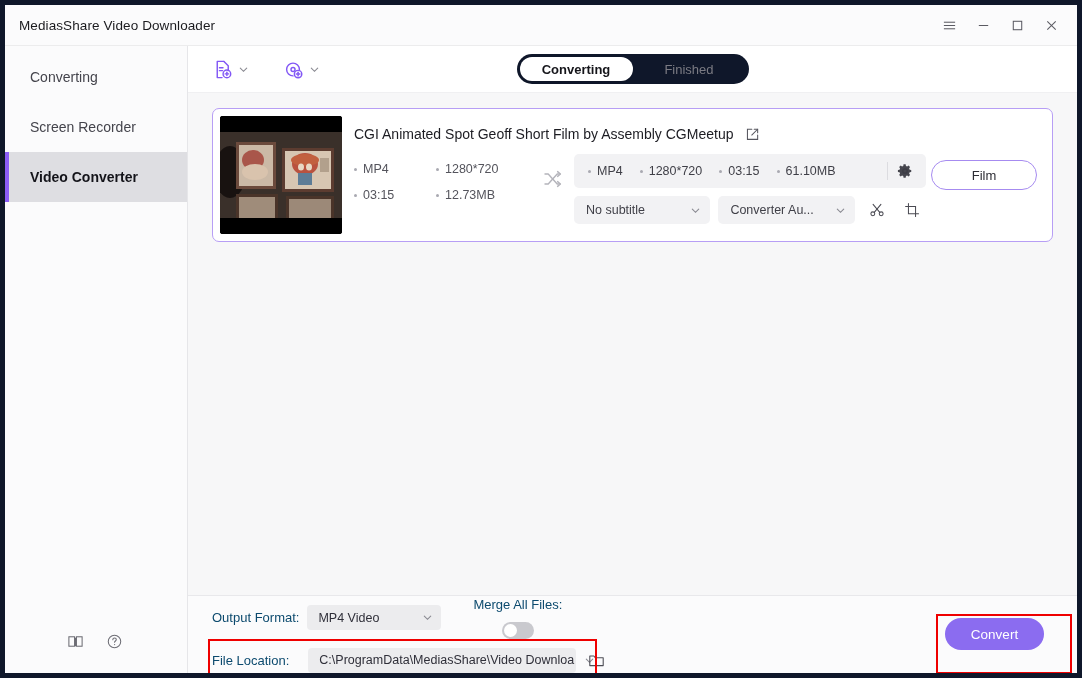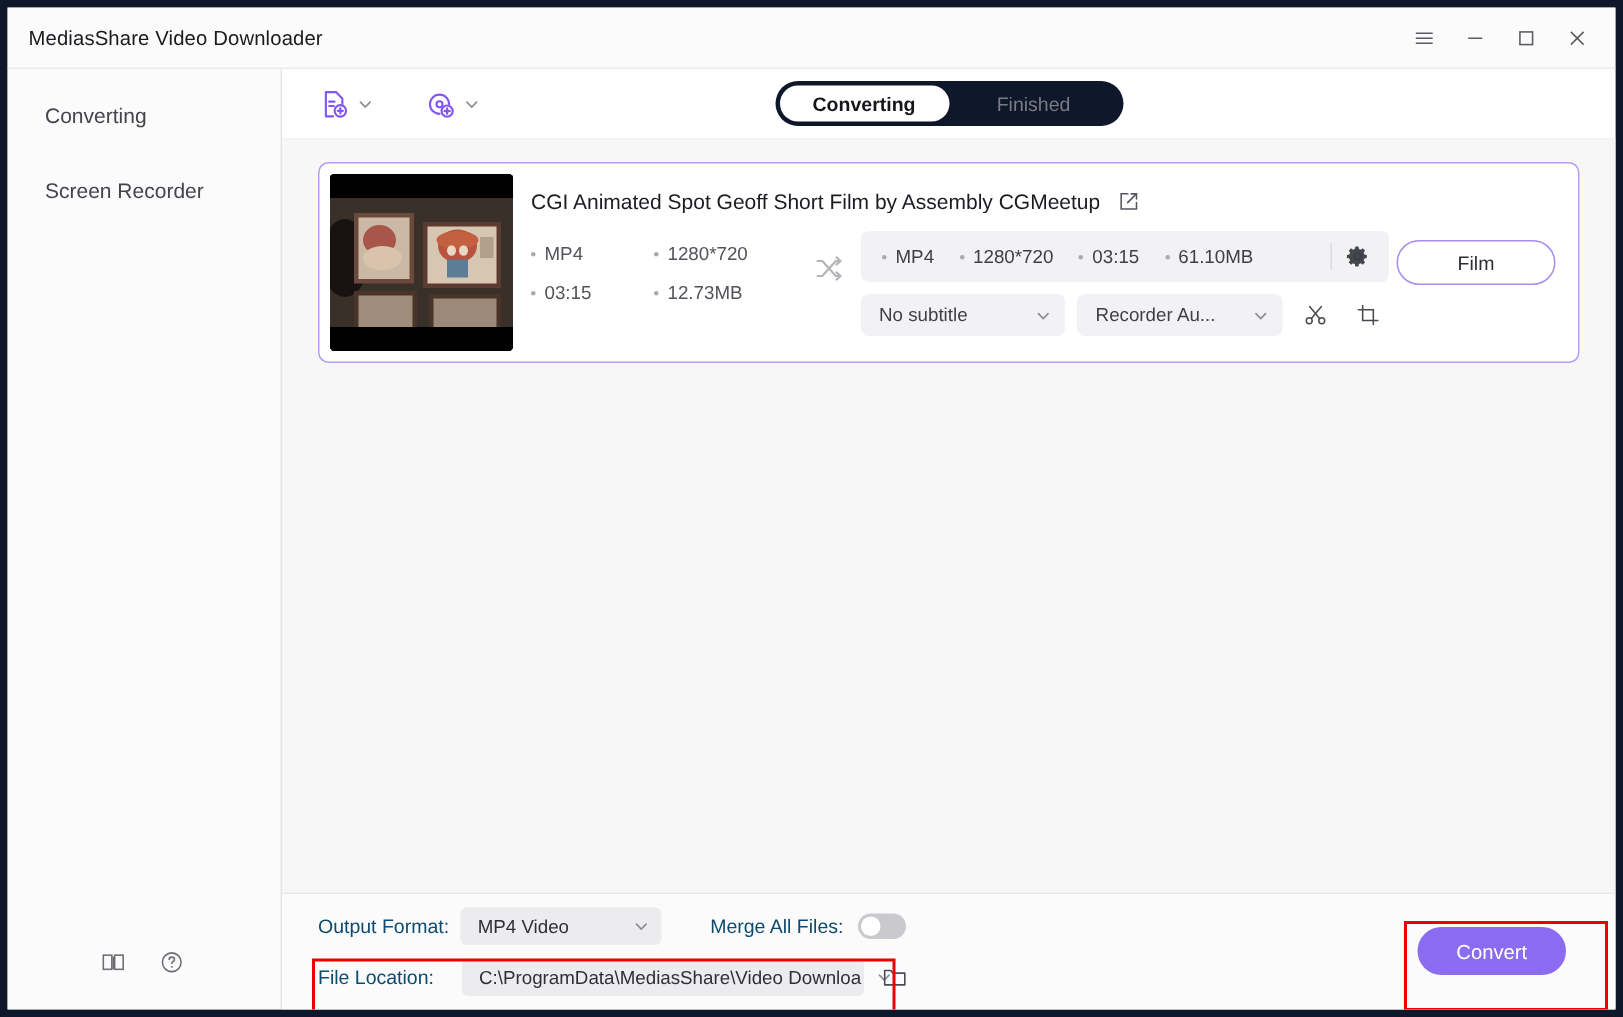--- a/index.html
+++ b/index.html
@@ -332,20 +332,21 @@
     color: #2f2f39;
     cursor: default;
     white-space: nowrap;
   }
   .bsel .chev { margin-left: auto; padding-left: 10px; }
   .fmt-sel { width: 134px; margin-left: 8px; }
   .loc-sel { width: 268px; margin-left: 19px; }
   .merge-wrap {
     display: flex; align-items: center; gap: 10px;
     margin-left: 32px;
+    flex-direction: column;
   }
   .toggle {
     width: 32px; height: 17px;
     border-radius: 9px;
     background: #c9c9ce;
     position: relative;
     cursor: default;
   }
   .toggle .knob {
     position: absolute;
@@ -418,20 +419,23 @@
   </div>
 
   <div class="body">
 
     <div class="sidebar">
       <div class="nav-item">
         <span>Converting</span>
       </div>
       <div class="nav-item">
         <span>Screen Recorder</span>
+      </div>
+      <div class="nav-item active">
+        <span>Video Converter</span>
       </div>
 
       <div class="sidebar-bottom">
         <span class="sb-icon">
           <svg width="17" height="17" viewBox="0 0 18 18" fill="none" stroke="currentColor" stroke-width="1.1">
             <rect x="2" y="4" width="6" height="10"></rect>
               <rect x="10" y="4" width="6" height="10"></rect>
             <line x1="9" y1="5" x2="9" y2="14"></line>
           </svg>
         </span>
@@ -595,21 +599,21 @@
                 <div class="opt-row">
                   <div class="sel sel-sub">
                     <span class="sel-label">No subtitle</span>
                     <span class="chev">
                       <svg width="11" height="11" viewBox="0 0 12 12" fill="none" stroke="currentColor" stroke-width="1.2" stroke-linecap="round">
                         <polyline points="2.5,4.5 6,8 9.5,4.5"></polyline>
                       </svg>
                     </span>
                   </div>
                   <div class="sel sel-aud">
-                    <span class="sel-label">Recorder Au...</span>
+                    <span class="sel-label">Converter Au...</span>
                     <span class="chev">
                       <svg width="11" height="11" viewBox="0 0 12 12" fill="none" stroke="currentColor" stroke-width="1.2" stroke-linecap="round">
                         <polyline points="2.5,4.5 6,8 9.5,4.5"></polyline>
                       </svg>
                     </span>
                   </div>
                   <div class="icon-btn">
                     <svg width="16" height="16" viewBox="0 0 18 18" fill="none" stroke="currentColor" stroke-width="1.15" stroke-linecap="round">
                       <circle cx="4.3" cy="13.3" r="2.2"></circle>
                       <circle cx="13.7" cy="13.3" r="2.2"></circle>

